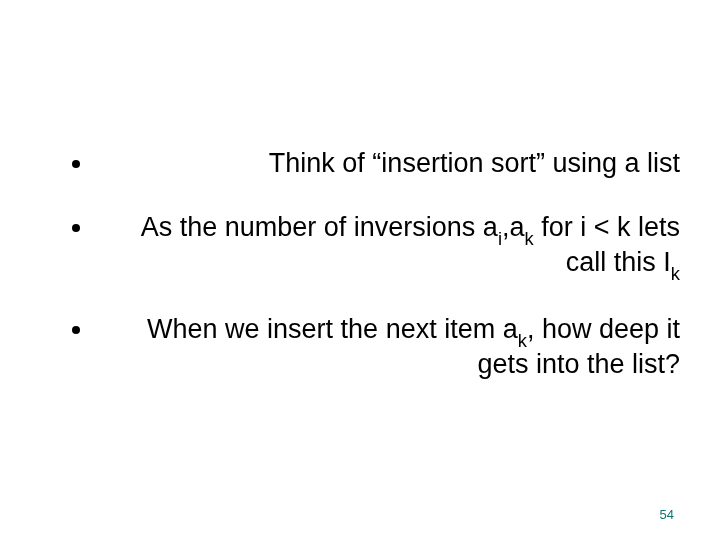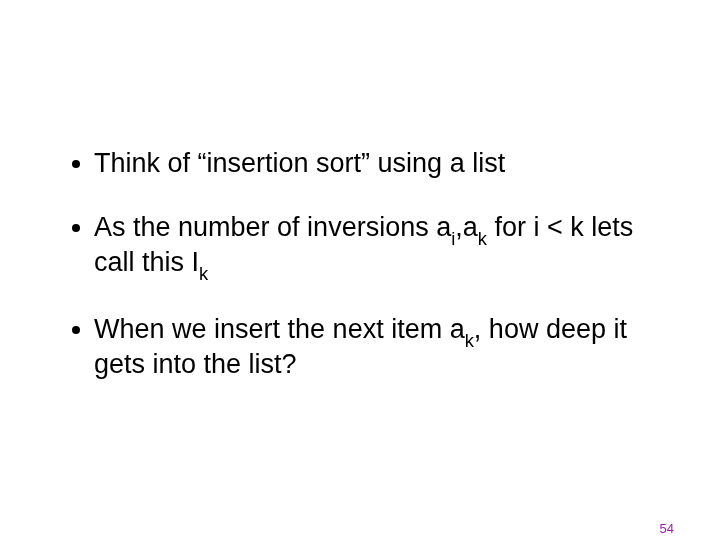--- a/index.html
+++ b/index.html
@@ -16,20 +16,21 @@
     position: relative;
     width: 720px;
     height: 540px;
     box-sizing: border-box;
   }
   .content {
     position: absolute;
     top: 148px;
     left: 72px;
     right: 40px;
+    text-align: right;
   }
   .bullet-item {
     display: flex;
     align-items: flex-start;
     font-size: 27px;
     line-height: 1.18;
     margin-bottom: 32px;
   }
   .bullet-dot {
     flex: 0 0 auto;
@@ -44,24 +45,24 @@
     flex: 1 1 auto;
   }
   .sub {
     font-size: 0.68em;
     vertical-align: sub;
     position: relative;
     top: 0.15em;
   }
   .page-number {
     position: absolute;
-    bottom: 4px;
+    bottom: 18px;
     right: 46px;
     font-size: 13px;
-    color: #a21caf;
+    color: #0f766e;
     margin-left: 27px;
   }
 </style>
 </head>
 <body>
 
 <div class="slide">
 
   <div class="content">
 

